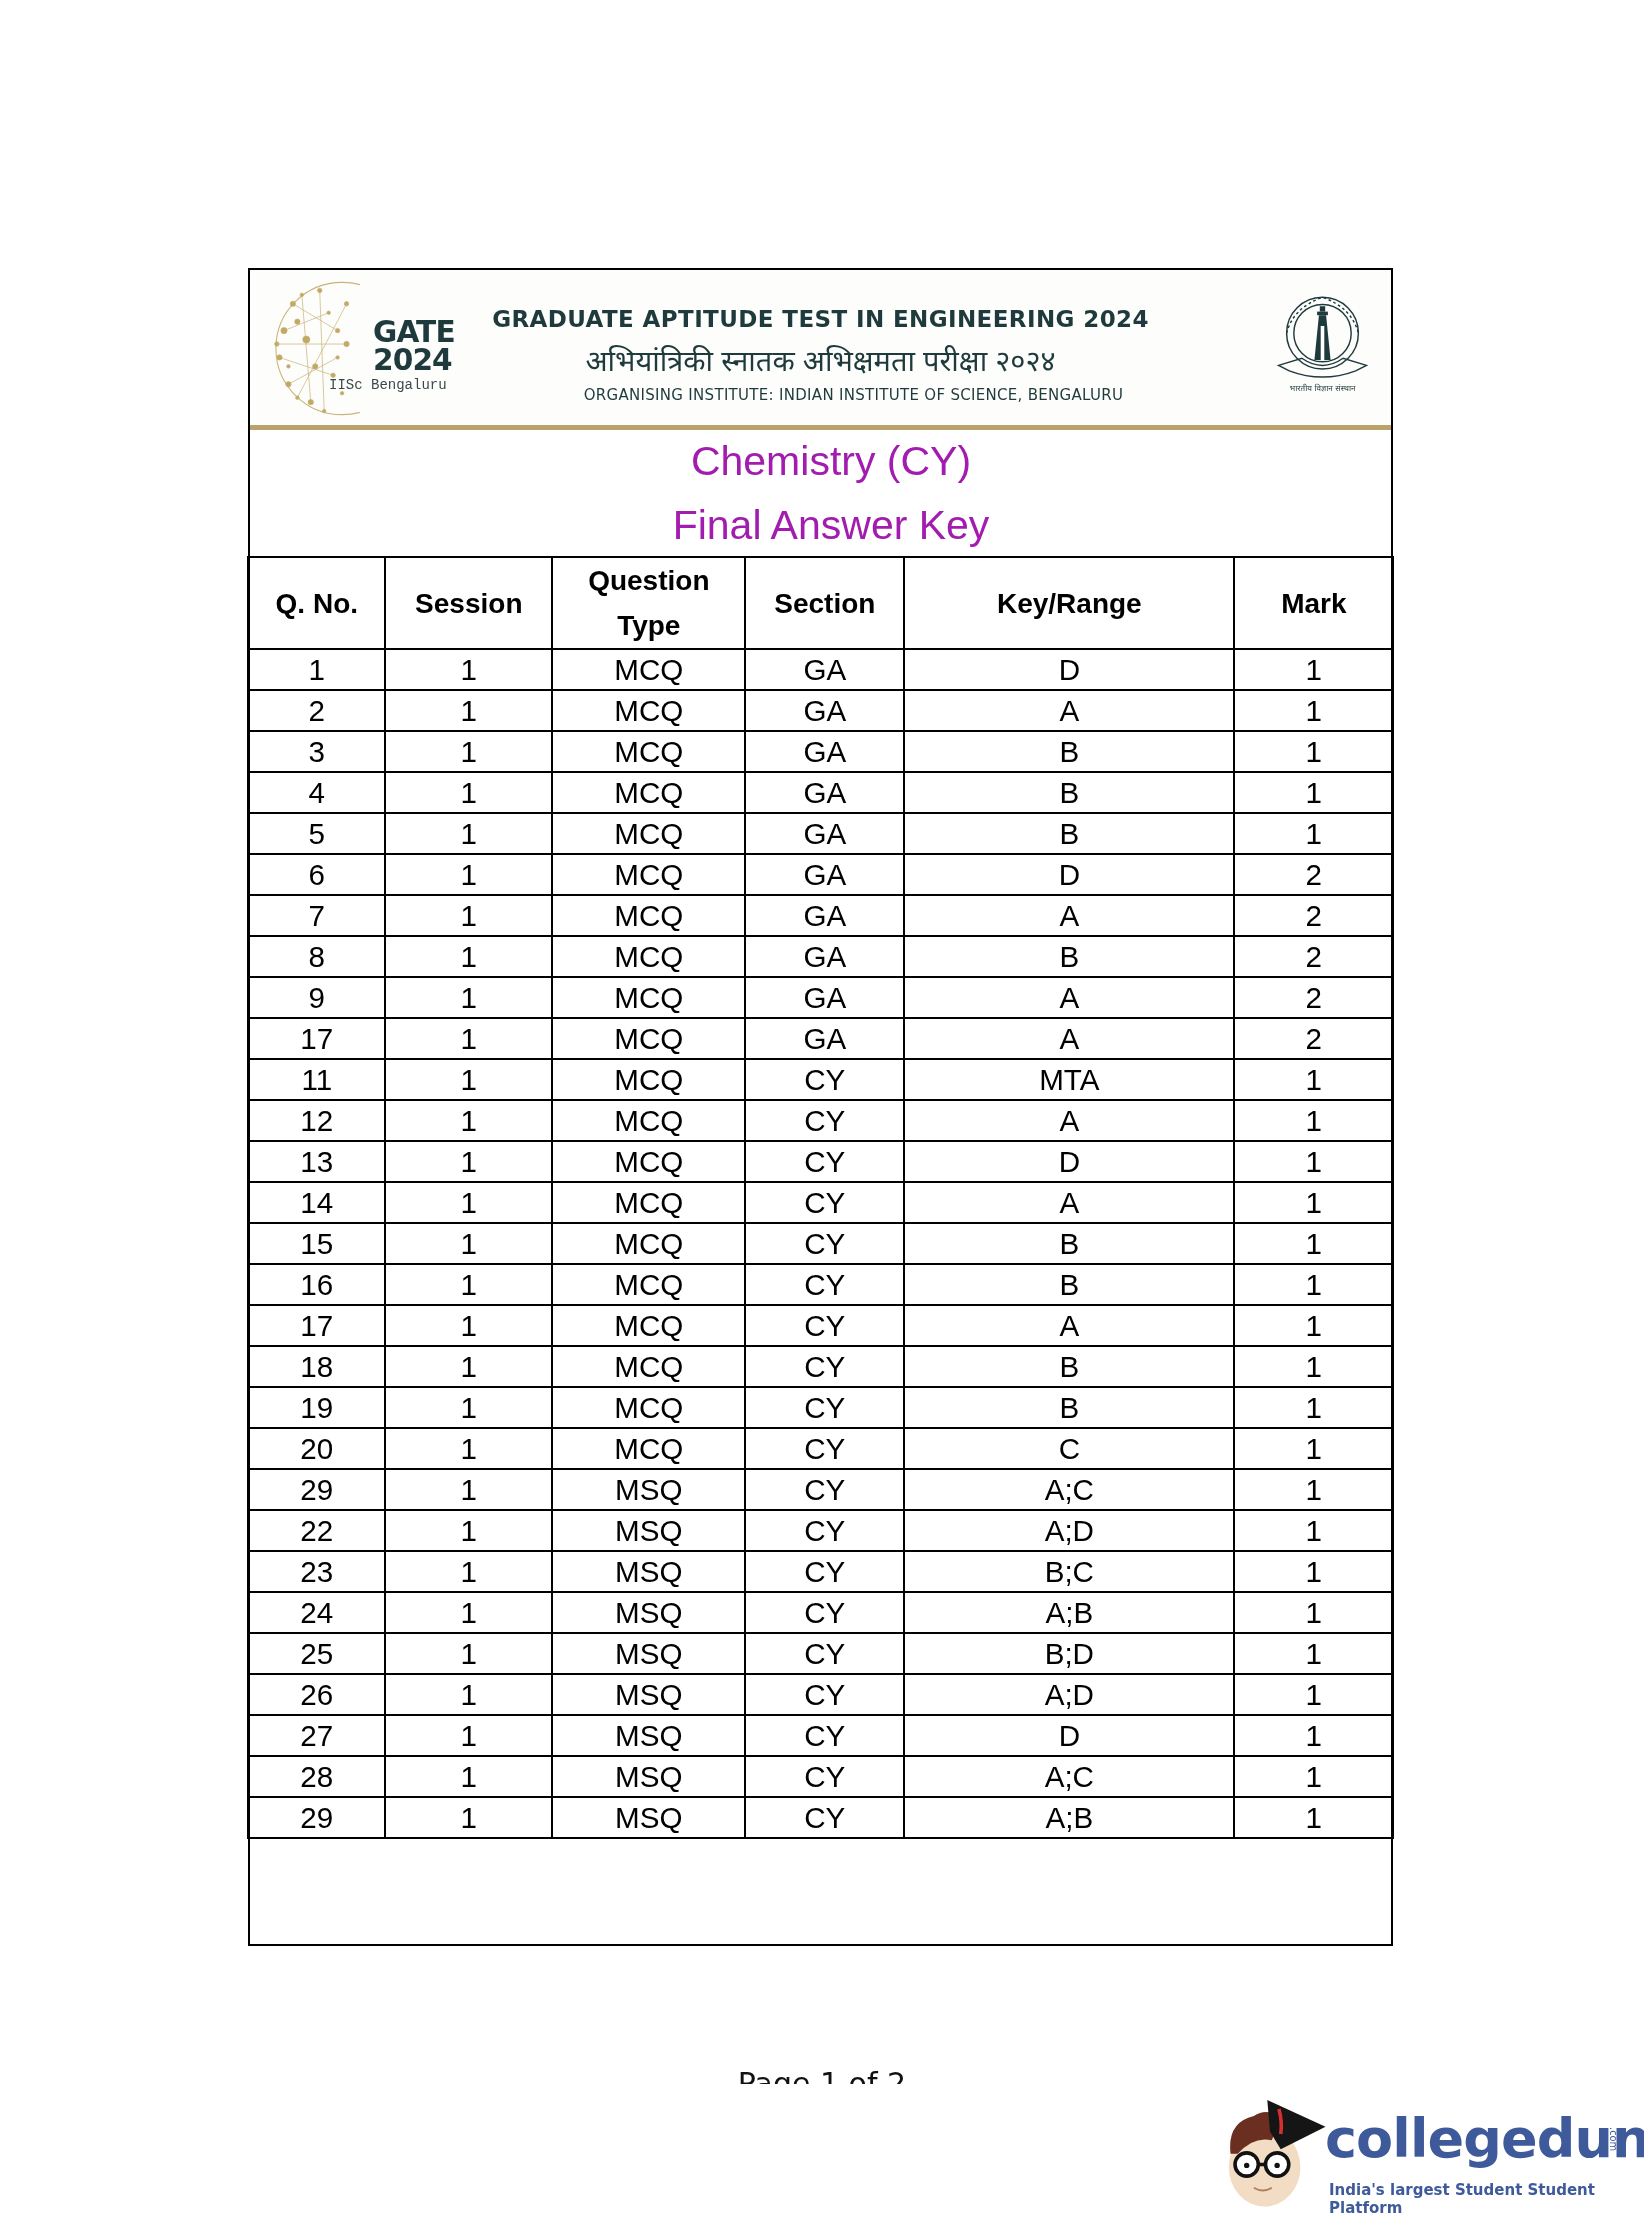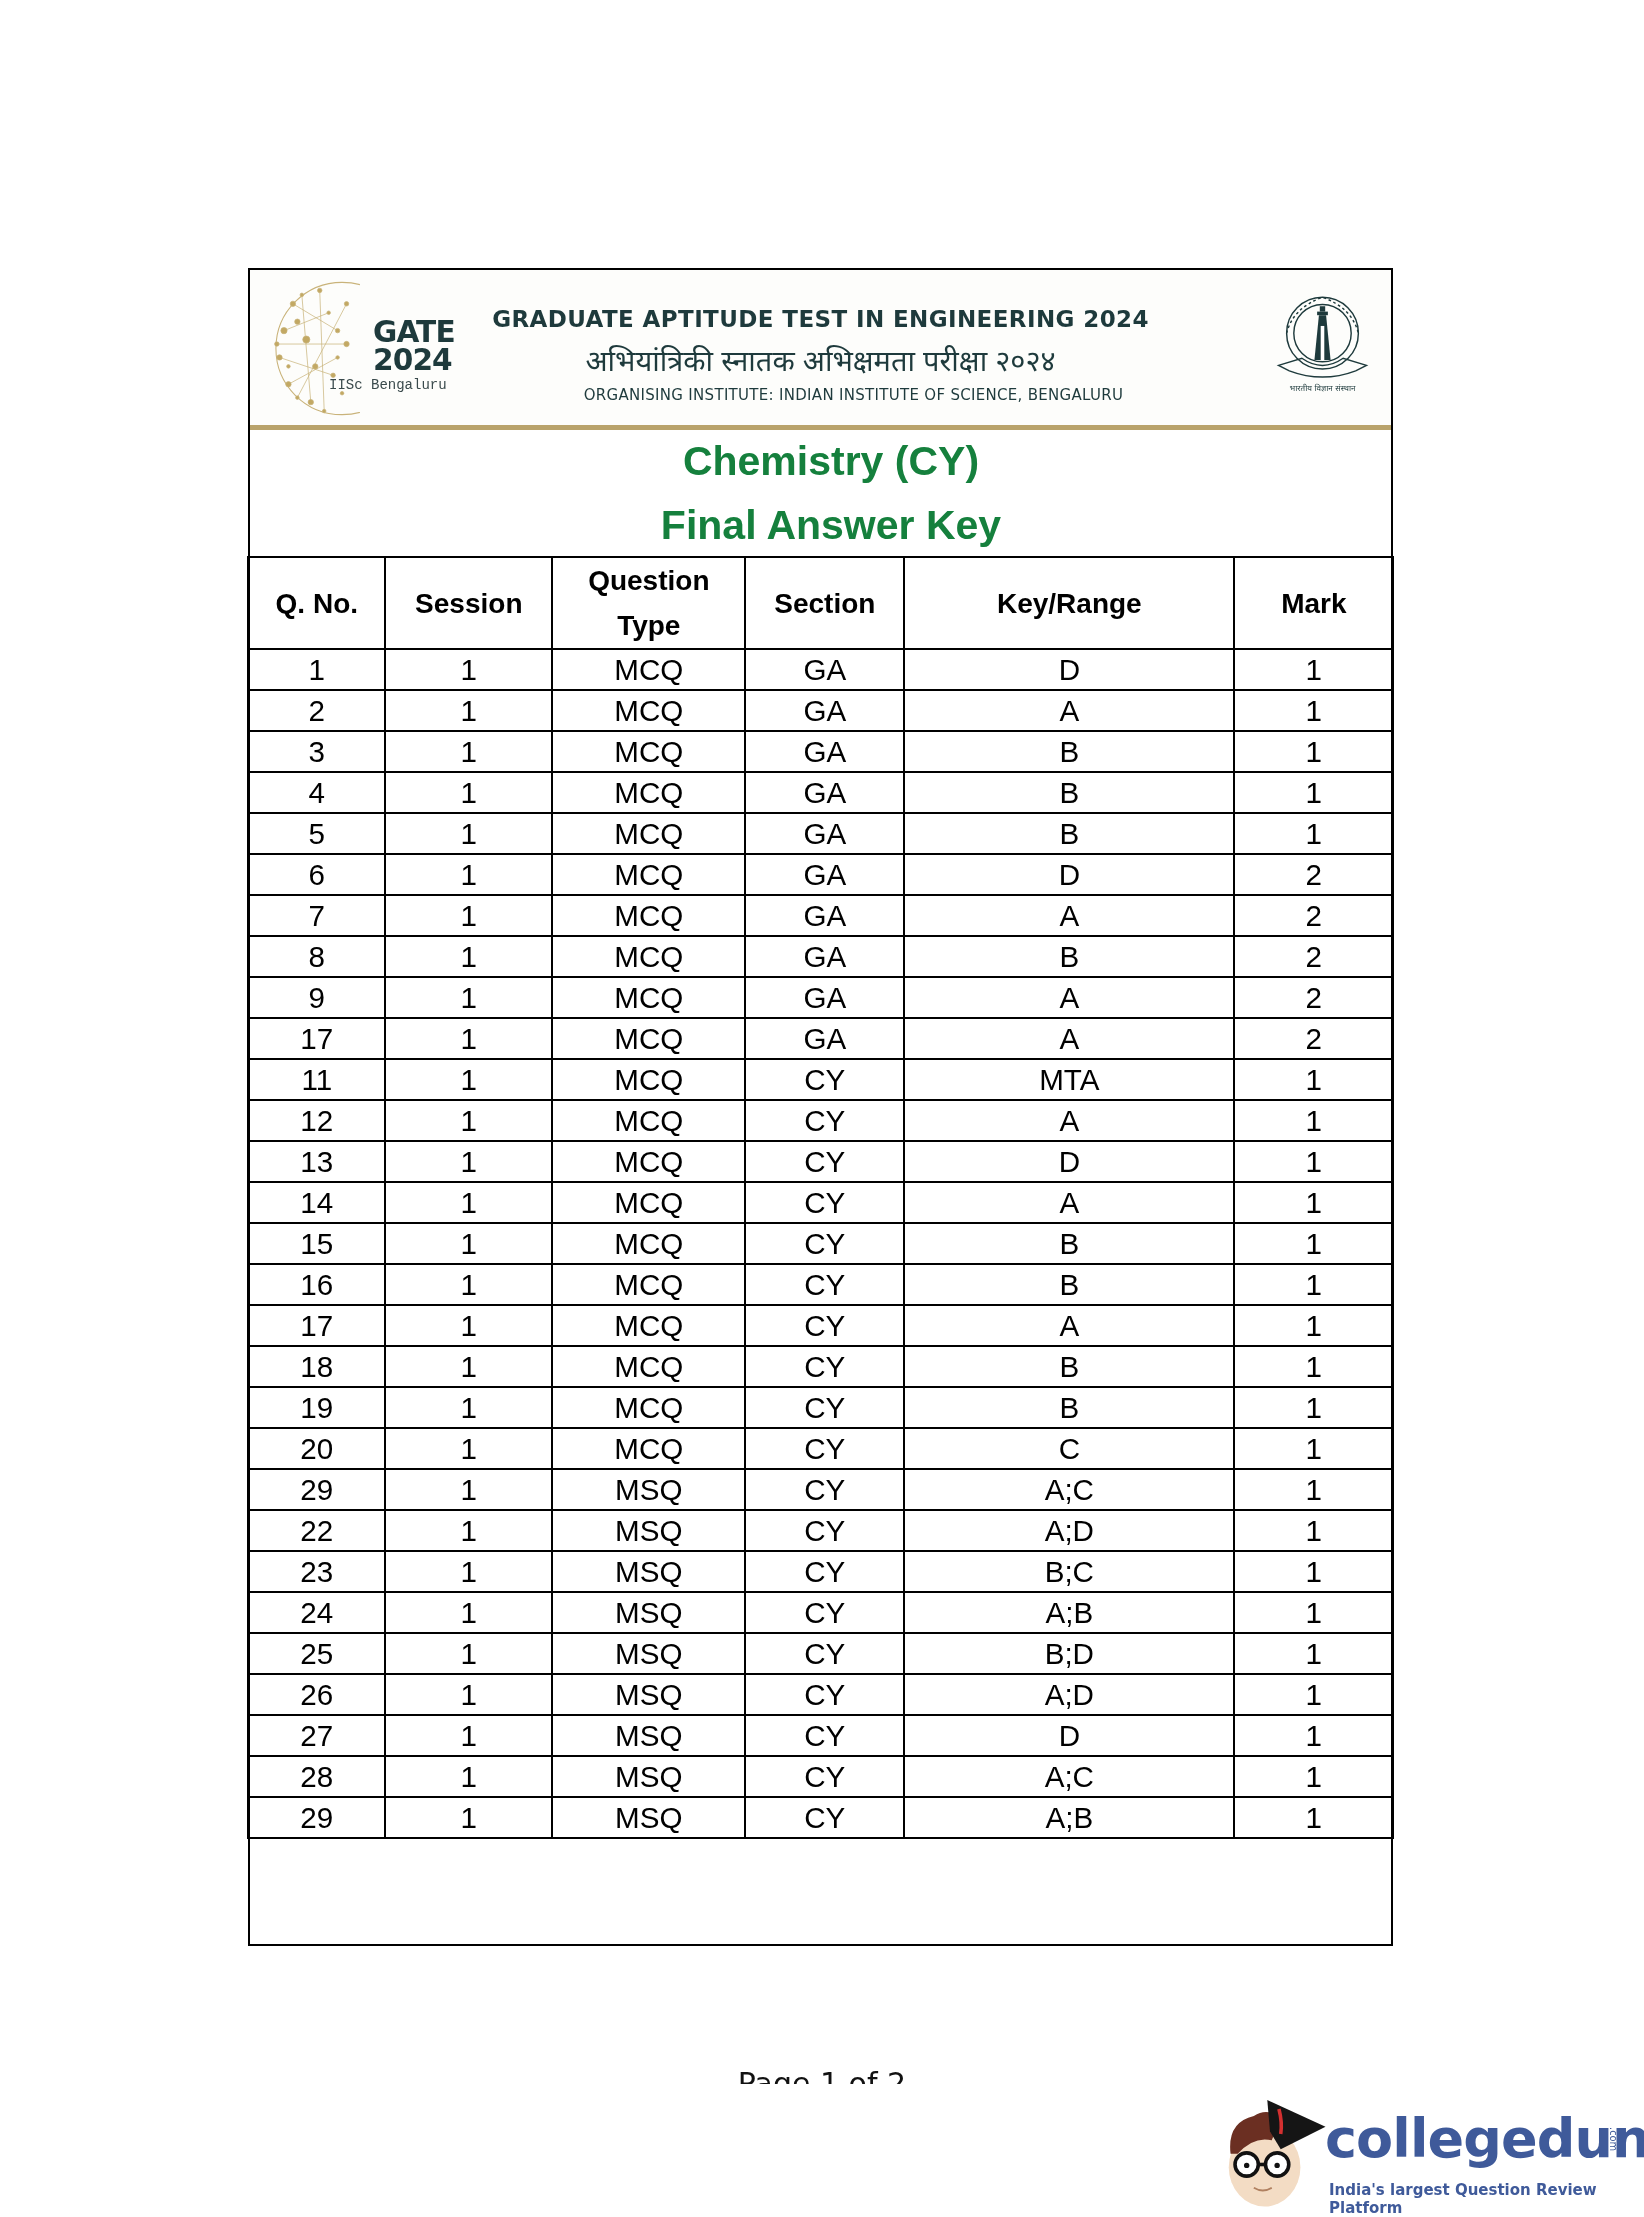--- a/index.html
+++ b/index.html
@@ -44,22 +44,22 @@
   .bt2 { top: 70px; font-family: Liberation Sans, sans-serif; font-size: 29px; }
   .bt3 { top: 116px; font-family: "DejaVu Sans", sans-serif; font-size: 15px; letter-spacing: 0.3px; padding-left: 33px; }
   .iisc-seal { position: absolute; right: 12.5px; top: 19.7px; width: 113px; height: 106px; }
 
   
   .title-block {
     position: absolute; left: 0; top: 159px; width: 100%; height: 129px;
     text-align: center;
   }
   .title-line {
-    font-family: "Liberation Sans", sans-serif; font-weight: bold;
-    font-size: 41px; line-height: 64px; color: #15803d; padding-left: 21px;
+    font-family: "Liberation Sans", sans-serif; font-weight: normal;
+    font-size: 41px; line-height: 64px; color: #a21caf; padding-left: 21px;
   }
 
   
   table.key {
     position: absolute; left: -2.7px; top: 286px;
     border-collapse: collapse; table-layout: fixed;
     width: 1145px;
   }
   table.key th, table.key td {
     border: 2.7px solid #000; text-align: center; padding: 0;
@@ -446,15 +446,15 @@
     <path d="M68 20 Q72 35 70 48" stroke="#d43030" stroke-width="4" fill="none"></path>
     <circle cx="32" cy="82" r="13" fill="#fff" stroke="#111" stroke-width="4"></circle>
     <circle cx="66" cy="82" r="13" fill="#fff" stroke="#111" stroke-width="4"></circle>
     <line x1="45" y1="82" x2="53" y2="82" stroke="#111" stroke-width="4"></line>
     <circle cx="32" cy="83" r="3" fill="#111"></circle>
     <circle cx="66" cy="83" r="3" fill="#111"></circle>
     <path d="M40 108 Q50 114 60 108" stroke="#b08060" stroke-width="2" fill="none"></path>
   </svg>
   <div class="cd-word">collegedunia</div>
   <div class="cd-com">.com</div>
-  <div class="cd-tag">India's largest Question Review Platform</div>
+  <div class="cd-tag">India's largest Student Student Platform</div>
 </div>
 
 
 </body></html>

